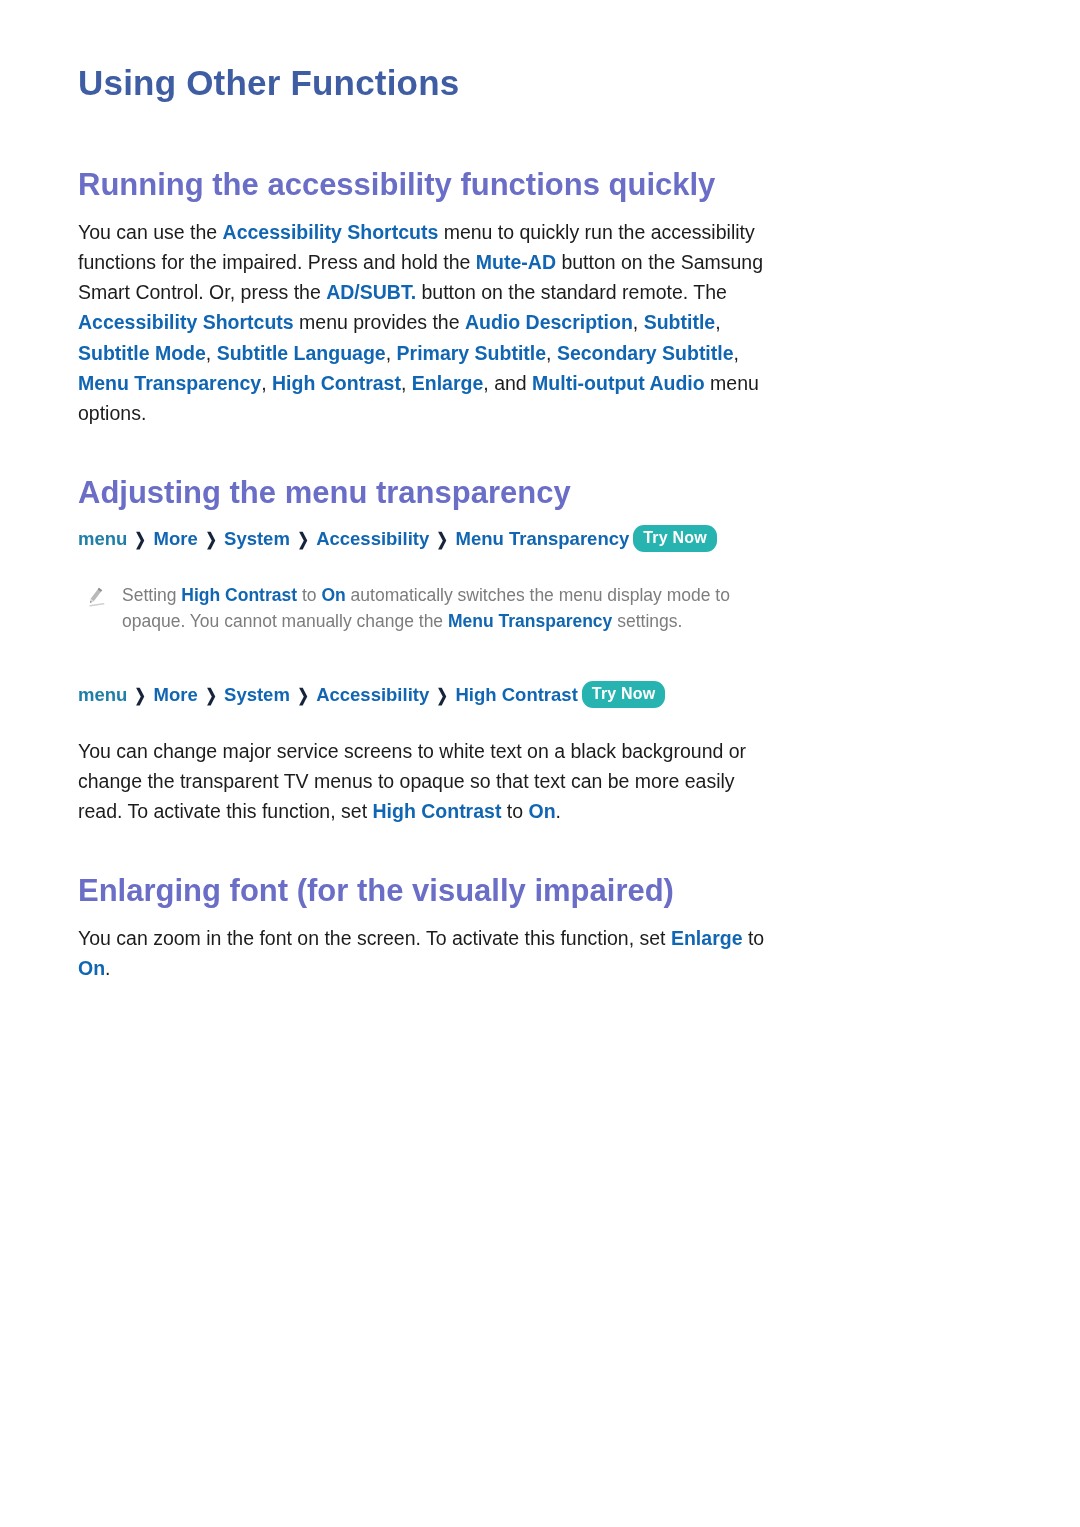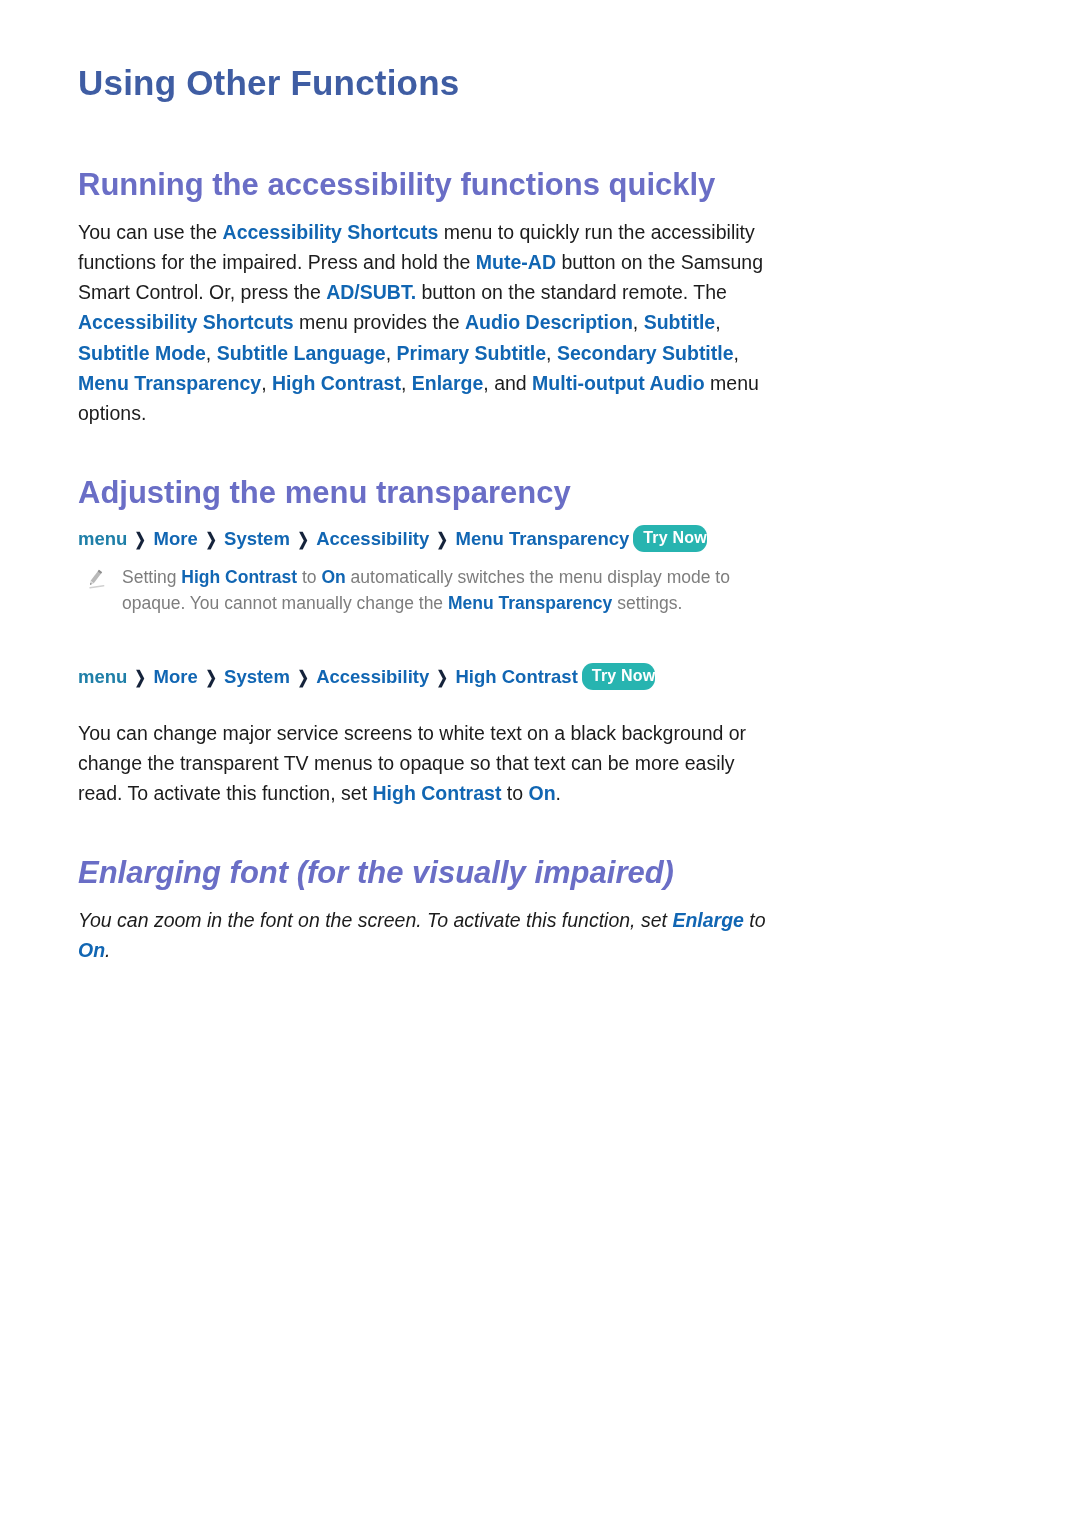--- a/index.html
+++ b/index.html
@@ -35,21 +35,21 @@
   .section-heading {
     font-size: 31px;
     font-weight: bold;
     color: #6a6ec6;
     line-height: 1.25;
     margin: 0 0 12px 0;
   }
   .section {
     margin-bottom: 46px;
   }
-  .section:last-child { margin-bottom: 12px; font-style: italic; }
+  .section:last-child { margin-bottom: 12px; }
 
   
   .breadcrumb {
     font-size: 18.5px;
     font-weight: bold;
     line-height: 1.5;
     margin: 0 0 10px 0;
     white-space: nowrap;
   }
   .bc-first { color: #1f7fa8; }
@@ -62,21 +62,21 @@
     display: inline-block;
     transform: scaleX(0.8);
   }
   .try-now {
     display: inline-block;
     background: #27b4b0;
     color: #ffffff;
     font-size: 16px;
     font-weight: bold;
     line-height: 1;
-    padding: 5px 0 6px 10px;
+    padding: 5px 10px 6px 10px;
     border-radius: 11px;
     margin-left: 4px;
     position: relative;
     top: -2px;
     letter-spacing: 0.2px;
   }
 
   
   .body-text {
     font-size: 19.5px;
@@ -88,21 +88,21 @@
   .hl {
     color: #1166b3;
     font-weight: bold;
     text-align: right;
   }
 
   
   .note {
     display: flex;
     align-items: flex-start;
-    margin-top: 10px;
+    margin-top: 28px;
     max-width: 952px;
   }
   .note-icon {
     flex: 0 0 auto;
     width: 24px;
     height: 24px;
     margin: 3px 14px 0 6px;
   }
   .note-text {
     font-size: 17.5px;

